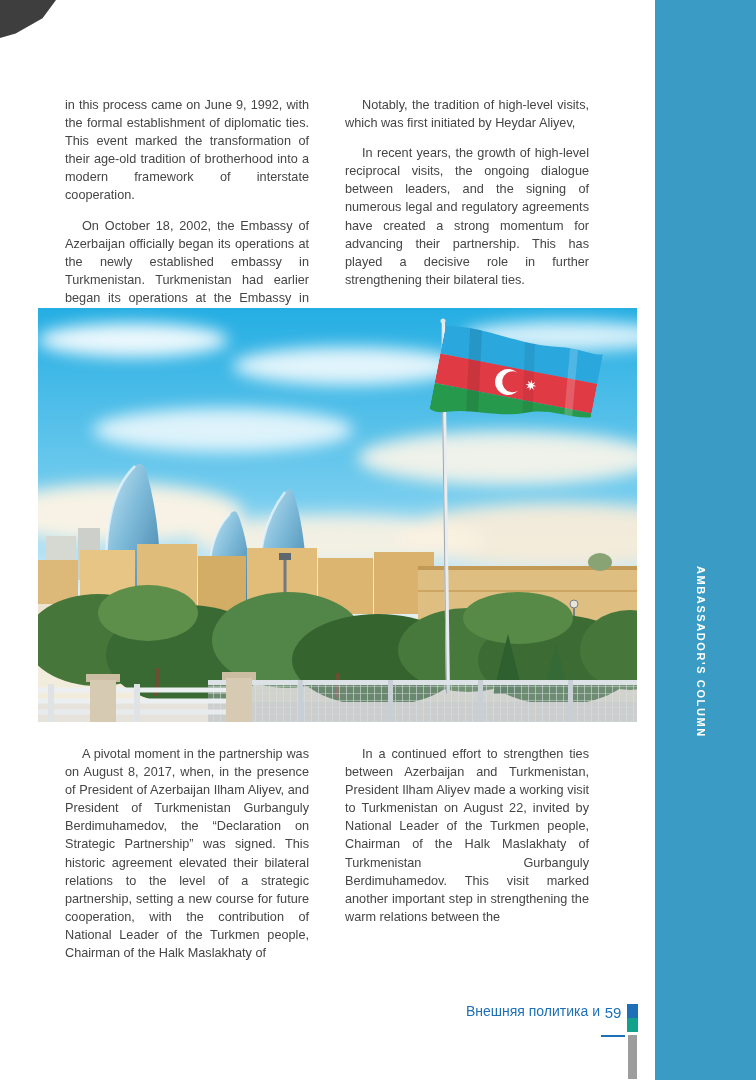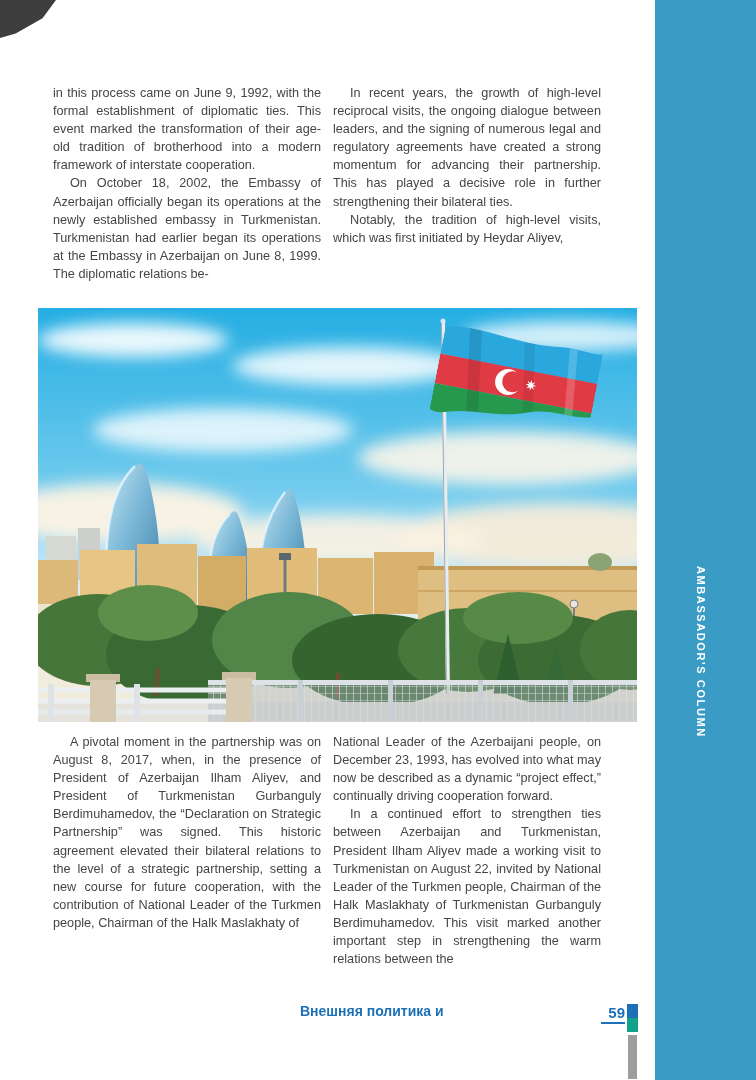--- a/index.html
+++ b/index.html
@@ -23,63 +23,63 @@
     writing-mode:vertical-rl;
     color:#ffffff;font-size:11px;font-weight:bold;letter-spacing:1.6px;
     white-space:nowrap;
   }
   
   .col{
     position:absolute;width:268px;
     font-size:12.7px;line-height:18.1px;color:var(--body-text,#454545);
     text-align:justify;
   }
-  .col p{margin:0;}
+  .col p{margin:12px;}
   .col p.indent{text-indent:17px;}
   .col-tl{left:53px;top:84px;}
   .col-tr{left:333px;top:84px;}
   .col-bl{left:53px;top:733px;}
   .col-br{left:333px;top:733px;}
   
   .photo{
     position:absolute;left:38px;top:308px;width:599px;height:414px;overflow:hidden;
     background:#8fd3ef;
   }
   .photo svg{display:block;}
   
   .footer-title{
     position:absolute;right:156px;top:1003px;width:300px;
-    color:var(--footer-blue,#1d70b7);
-    font-size:14px;font-weight:bold;line-height:17px;
+    text-align:right;color:var(--footer-blue,#1d70b7);
+    font-size:14px;font-weight:normal;line-height:17px;
   }
   .page-number{
-    position:absolute;left:601px;top:1004px;width:24px;text-align:right;
-    color:var(--footer-blue,#1d70b7);font-size:15px;font-weight:bold;
-    border-bottom:2px solid var(--footer-blue,#1d70b7);padding-bottom:1px;
+    position:absolute;left:601px;top:1004px;width:24px;text-align:center;
+    color:var(--footer-blue,#1d70b7);font-size:15px;font-weight:normal;
+    border-bottom:2px solid var(--footer-blue,#1d70b7);padding-bottom:14px;
   }
   .marker{position:absolute;}
   .marker-blue{left:627px;top:1004px;width:11px;height:14px;background:var(--footer-blue,#1d70b7);}
   .marker-green{left:627px;top:1018px;width:11px;height:14px;background:var(--marker-green,#12a28b);}
   .marker-gray{left:628px;top:1035px;width:9px;height:44px;background:var(--marker-gray,#9d9d9d);}
 </style>
 </head>
 <body>
 
 <div class="page">
 
   <div class="corner-artifact"></div>
 
   <div class="col col-tl">
     <p>in this process came on June 9, 1992, with the formal establishment of diplomatic ties. This event marked the transformation of their age-old tradition of brotherhood into a modern framework of interstate cooperation.</p>
     <p class="indent">On October 18, 2002, the Embassy of Azerbaijan officially began its operations at the newly established embassy in Turkmenistan. Turkmenistan had earlier began its operations at the Embassy in Azerbaijan on June 8, 1999. The diplomatic relations be-</p>
   </div>
 
   <div class="col col-tr">
+    <p class="indent">Notably, the tradition of high-level visits, which was first initiated by Heydar Aliyev,</p>
     <p class="indent">In recent years, the growth of high-level reciprocal visits, the ongoing dialogue between leaders, and the signing of numerous legal and regulatory agreements have created a strong momentum for advancing their partnership. This has played a decisive role in further strengthening their bilateral ties.</p>
-    <p class="indent">Notably, the tradition of high-level visits, which was first initiated by Heydar Aliyev,</p>
   </div>
 
   <div class="photo">
     <svg width="599" height="414" viewBox="0 0 599 414" xmlns="http://www.w3.org/2000/svg">
       <defs>
         <linearGradient id="sky" x1="0" y1="0" x2="0" y2="1">
           <stop offset="0" stop-color="#25aee3"></stop>
           <stop offset="0.45" stop-color="#74ccee"></stop>
           <stop offset="0.68" stop-color="#d9effa"></stop>
           <stop offset="0.85" stop-color="#f2ecdd"></stop>
@@ -208,21 +208,20 @@
         <rect x="188" y="370" width="26" height="44" fill="#d7cab2"></rect>
       </g>
     </svg>
   </div>
 
   <div class="col col-bl">
     <p class="indent">A pivotal moment in the partnership was on August 8, 2017, when, in the presence of President of Azerbaijan Ilham Aliyev, and President of Turkmenistan Gurbanguly Berdimuhamedov, the “Declaration on Strategic Partnership” was signed. This historic agreement elevated their bilateral relations to the level of a strategic partnership, setting a new course for future cooperation, with the contribution of National Leader of the Turkmen people, Chairman of the Halk Maslakhaty of</p>
   </div>
 
   <div class="col col-br">
-    <p>National Leader of the Azerbaijani people, on December 23, 1993, has evolved into what may now be described as a dynamic “project effect,” continually driving cooperation forward.</p>
     <p class="indent">In a continued effort to strengthen ties between Azerbaijan and Turkmenistan, President Ilham Aliyev made a working visit to Turkmenistan on August 22, invited by National Leader of the Turkmen people, Chairman of the Halk Maslakhaty of Turkmenistan Gurbanguly Berdimuhamedov. This visit marked another important step in strengthening the warm relations between the</p>
   </div>
 
   <div class="footer-title">
     <div>Внешняя политика и</div>
   </div>
   <div class="page-number">59</div>
   <div class="marker marker-blue"></div>
   <div class="marker marker-green"></div>
   <div class="marker marker-gray"></div>

